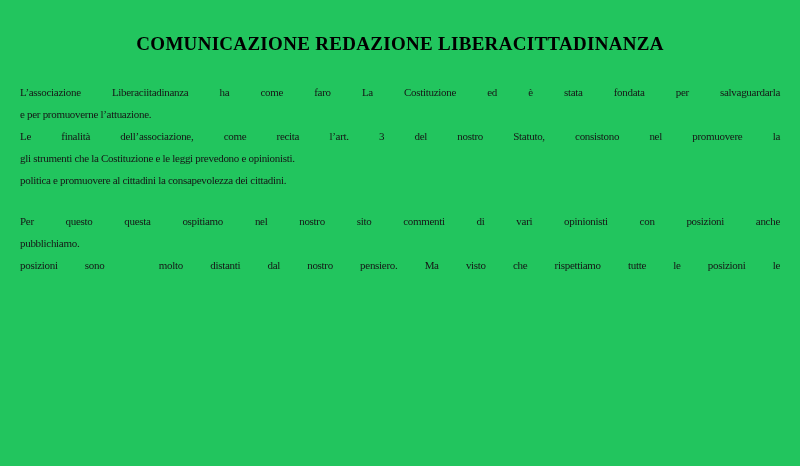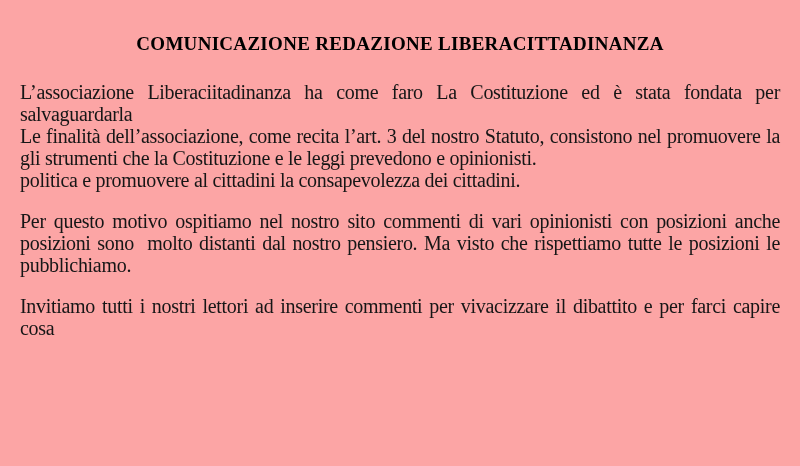--- a/index.html
+++ b/index.html
@@ -3,37 +3,37 @@
 <meta charset="utf-8">
 <style>
   html, body { margin: 0; padding: 0; }
   body {
     width: 800px; height: 466px;
     background: #ffffff;
     font-family: "Liberation Serif", "DejaVu Serif", serif;
   }
   .page {
     width: 800px; height: 466px;
-    background: #fca5a5;
+    background: #22c55e;
     color: #161616;
     overflow: hidden;
     box-sizing: border-box;
   }
   .title {
     margin: 34px 20px 0 20px;
     text-align: center;
     font-size: 19px;
     line-height: 20px;
     font-weight: bold;
     letter-spacing: 0.3px;
     color: #000000;
   }
   .doc-body {
     margin: 27px 20px 0 20px;
-    font-size: 20px;
+    font-size: 11px;
     line-height: 22px;
     letter-spacing: -0.3px;
   }
   .group { margin: 0 0 19px 0; }
   .group:last-child { margin-bottom: 0; }
   .line {
     text-align: justify;
     text-align-last: justify;
     white-space: pre-wrap;
   }
@@ -46,29 +46,29 @@
 <body>
 
 <div class="page">
 
   <h1 class="title">COMUNICAZIONE REDAZIONE LIBERACITTADINANZA</h1>
 
   <div class="doc-body">
 
     <div class="group">
       <div class="line">L’associazione Liberaciitadinanza ha come faro La Costituzione ed è stata fondata per salvaguardarla</div>
+      <div class="line last">e per promuoverne l’attuazione.</div>
       <div class="line">Le finalità dell’associazione, come recita l’art. 3 del nostro Statuto, consistono nel promuovere la</div>
       <div class="line last">gli strumenti che la Costituzione e le leggi prevedono e opinionisti.</div>
       <div class="line last">politica e promuovere al cittadini la consapevolezza dei cittadini.</div>
     </div>
 
     <div class="group">
-      <div class="line">Per questo motivo ospitiamo nel nostro sito commenti di vari opinionisti con posizioni anche</div>
+      <div class="line">Per questo questa ospitiamo nel nostro sito commenti di vari opinionisti con posizioni anche</div>
+      <div class="line last">pubblichiamo.</div>
       <div class="line">posizioni sono  molto distanti dal nostro pensiero. Ma visto che rispettiamo tutte le posizioni le</div>
-      <div class="line last">pubblichiamo.</div>
     </div>
 
     <div class="group">
-      <div class="line">Invitiamo tutti i nostri lettori ad inserire commenti per vivacizzare il dibattito e per farci capire cosa</div>
     </div>
 
   </div>
 </div>
 
 </body></html>

